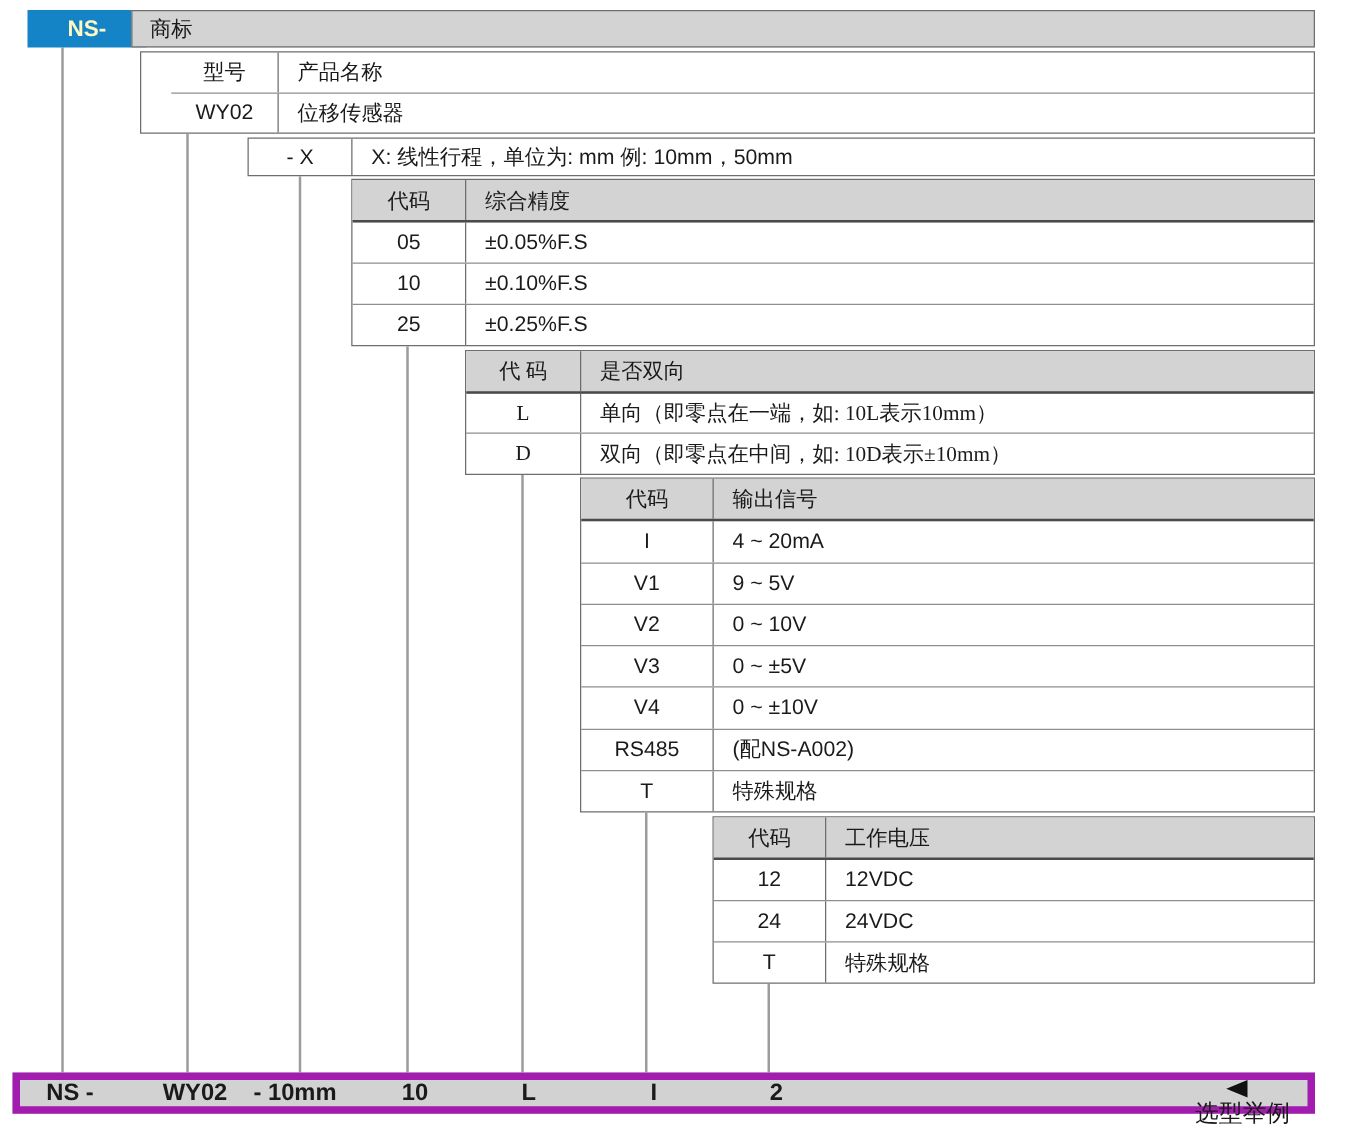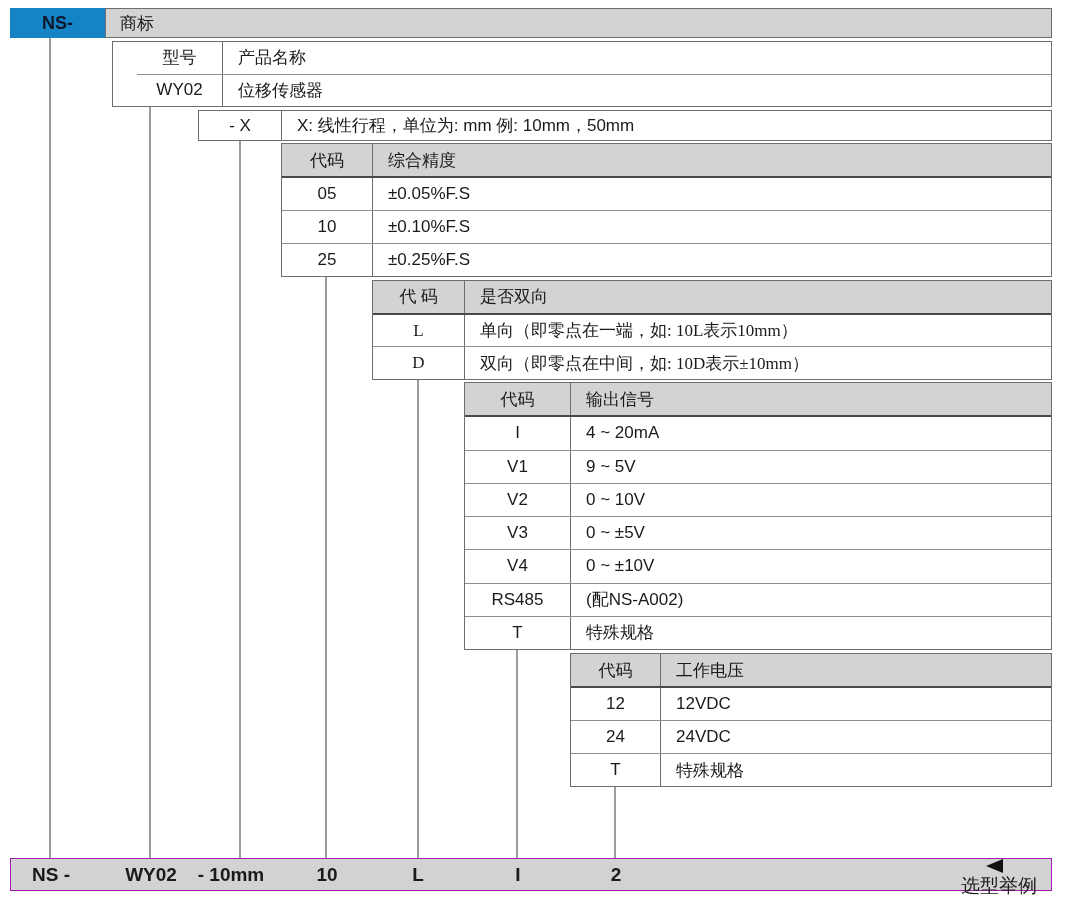--- a/index.html
+++ b/index.html
@@ -2,42 +2,42 @@
 <html><head>
 <meta charset="utf-8">
 <style>
   html,body{margin:0;padding:0;background:#fff;}
   .page{
     position:relative;width:1077px;height:910px;background:#ffffff;overflow:hidden;
     font-family:"Liberation Sans","DejaVu Sans",sans-serif;color:#1a1a1a;
   }
   .vline{position:absolute;width:2px;background:#9c9c9c;}
   .prefix{
-    position:absolute;left:10px;top:8px;width:95px;height:30px;
-    background:#1584c6;color:#0f172a;font-weight:bold;font-size:18px;
+    position:absolute;left:22px;top:8px;width:95px;height:30px;
+    background:#1584c6;color:#fef9c3;font-weight:bold;font-size:18px;
     display:flex;align-items:center;justify-content:center;
   }
   .brand{
     position:absolute;left:105px;top:8px;width:947px;height:30px;
     background:#d3d3d3;border:1px solid #6e6e6e;box-sizing:border-box;
     display:flex;align-items:center;padding-left:14px;font-size:17px;
   }
   .tbl{
     position:absolute;box-sizing:border-box;border:1px solid #6e6e6e;background:#fff;
     display:flex;flex-direction:column;
   }
   .tr{display:flex;flex:1;min-height:0;}
   .tr.hdr{background:#d3d3d3;border-bottom:2px solid #4a4a4a;}
   .tr.body + .tr.body{border-top:1px solid #8e8e8e;}
   .td{display:flex;align-items:center;box-sizing:border-box;font-size:17px;white-space:nowrap;}
   .td.code{justify-content:center;border-right:1px solid #6e6e6e;flex:none;}
   .td.val{flex:1;padding-left:15px;}
   .bar{
     position:absolute;left:10px;top:858px;width:1042px;height:33px;
-    background:#d2d2d2;border:1px solid #a21caf;box-sizing:border-box;
+    background:#d2d2d2;border:6px solid #a21caf;box-sizing:border-box;
   }
   .seg{
     position:absolute;top:0;height:100%;width:80px;display:flex;align-items:center;
     justify-content:center;font-size:19px;font-weight:bold;
   }
   .arrow-group{
     position:absolute;right:14px;top:0;height:100%;display:flex;align-items:center;flex-direction:column;
   }
   .arrow-head{
     width:0;height:0;border-top:7px solid transparent;border-bottom:7px solid transparent;

